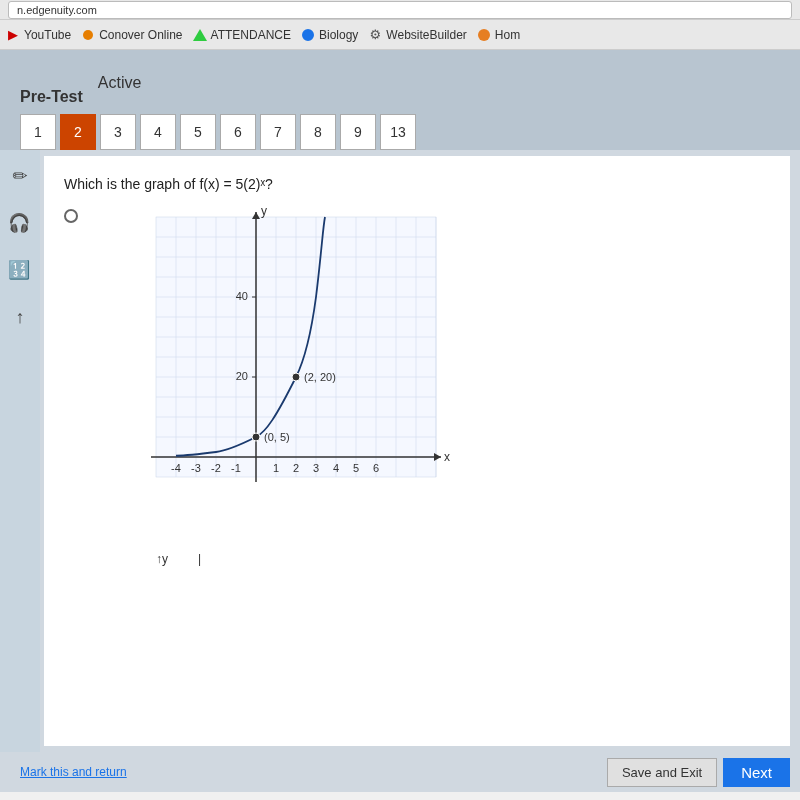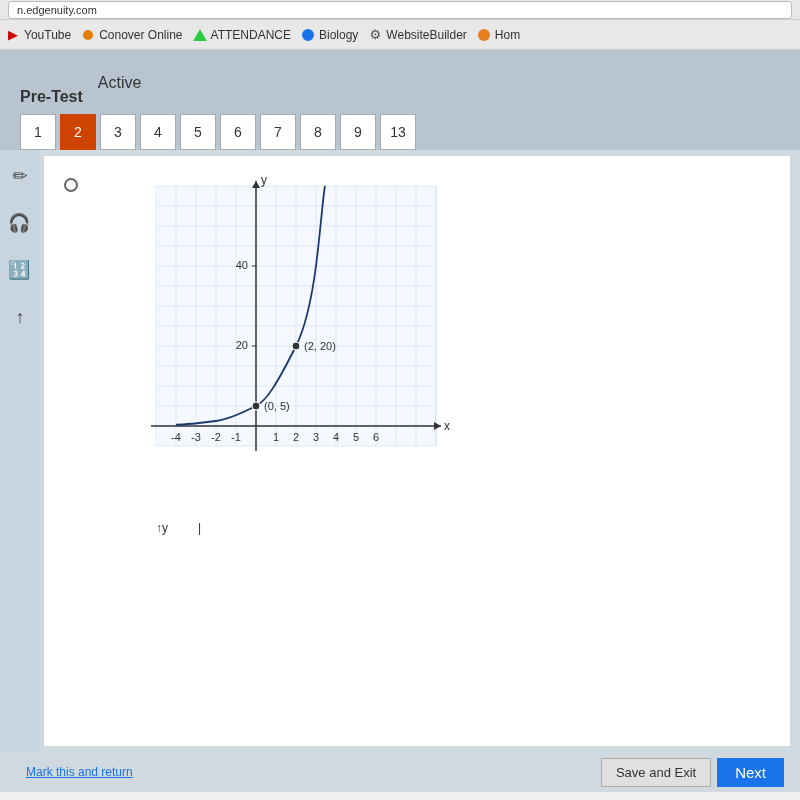--- a/index.html
+++ b/index.html
@@ -196,21 +196,21 @@
       flex-shrink: 0;
     }
 
     
     .bottom-bar {
       background: #d0d8e0;
       height: 40px;
       display: flex;
       align-items: center;
       justify-content: space-between;
-      padding: 0 16px;
+      padding: 0 10px;
       gap: 6px;
     }
 
     .mark-return-link {
       font-size: 12px;
       color: #1a73e8;
       text-decoration: underline;
       cursor: pointer;
       margin-right: auto;
       margin-left: 10px;
@@ -299,20 +299,21 @@
   <div class="content-area">
 
     <div class="side-tools">
       <div class="tool-btn">✏</div>
       <div class="tool-btn">🎧</div>
       <div class="tool-btn">🔢</div>
       <div class="tool-btn">↑</div>
     </div>
 
     <div class="question-panel">
+      <div class="question-text">Which is the graph of f(x) = 5(2)ˣ?</div>
 
       <div class="answer-choice">
         <div class="radio-btn"></div>
         <div class="graph-container">
 
           <svg width="380" height="340" style="overflow: visible;">
 
             <rect x="60" y="10" width="280" height="260" fill="#f5f8ff" stroke="#c8d4e8" stroke-width="0.5"></rect>
 
             <line x1="80" y1="10" x2="80" y2="270" stroke="#c8d4e8" stroke-width="0.5"></line>

